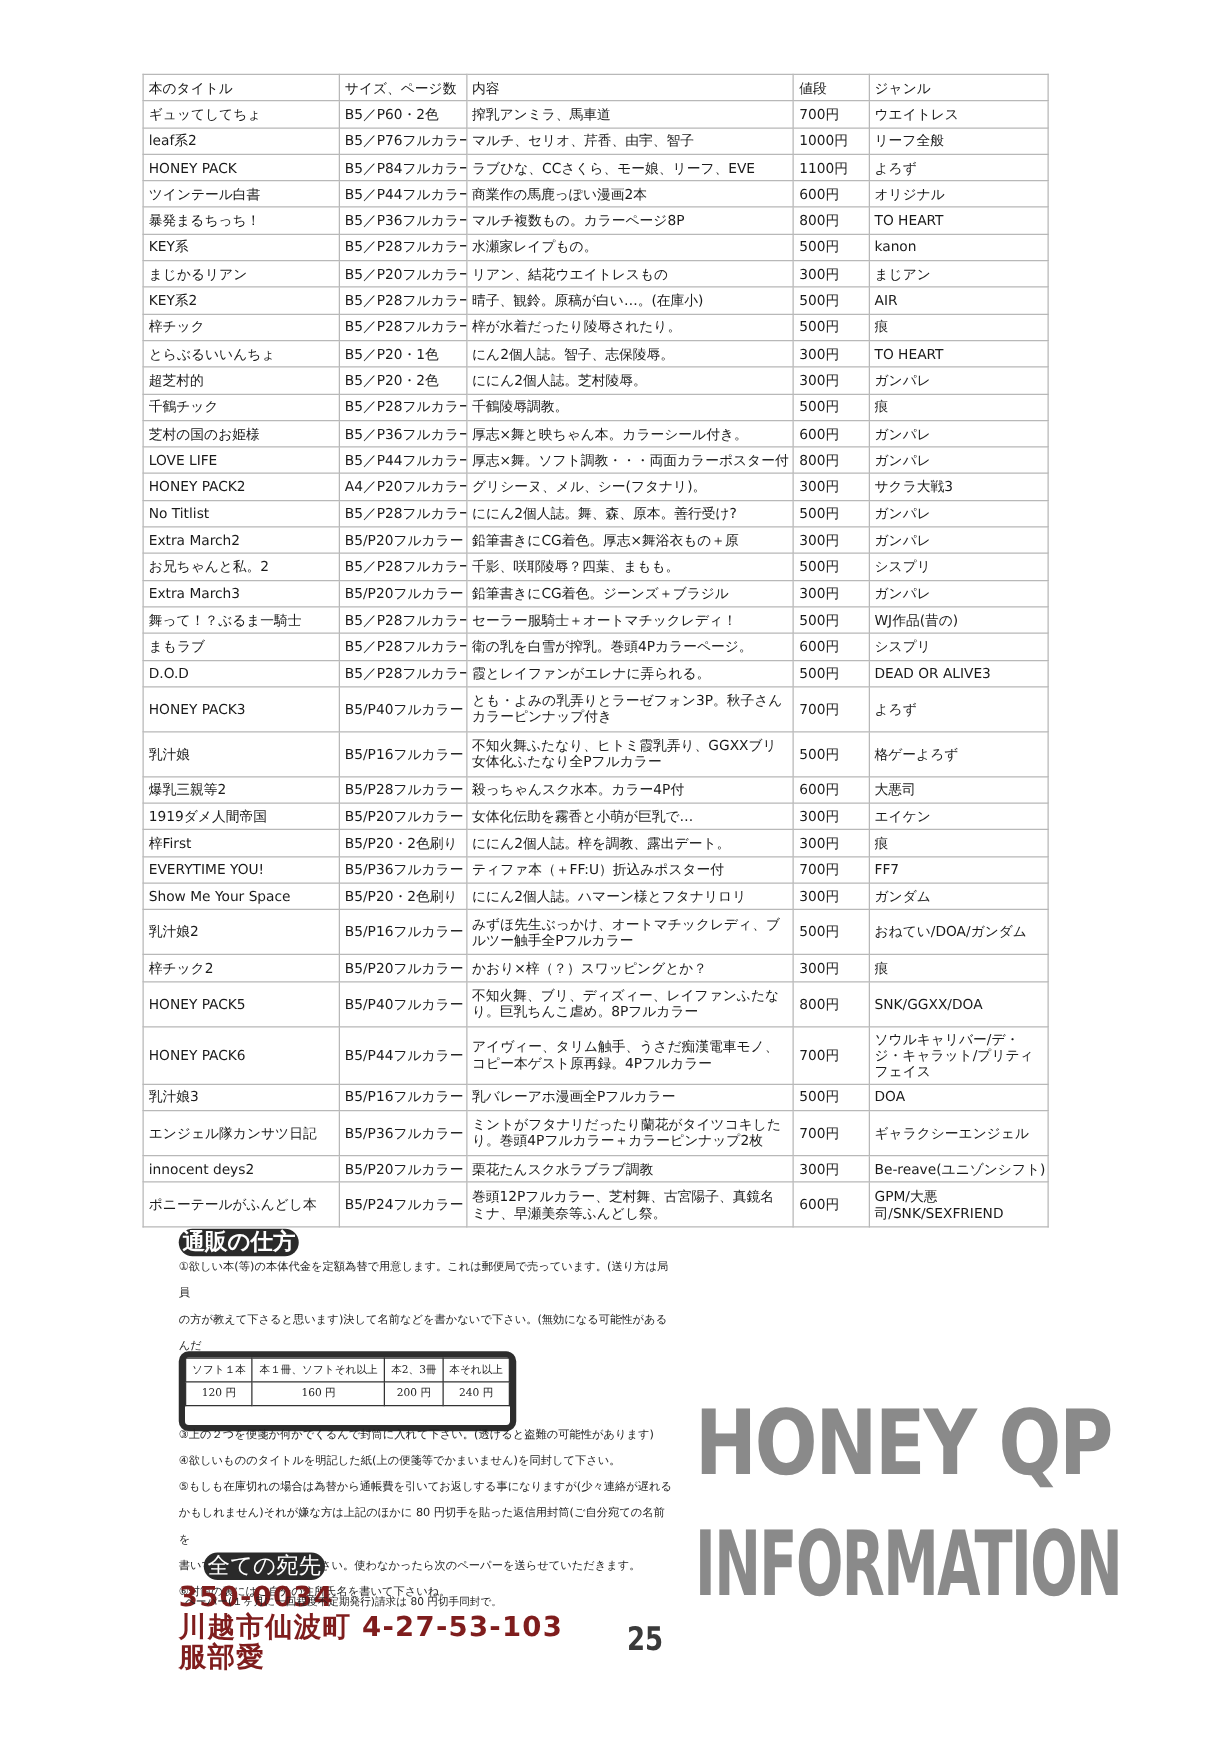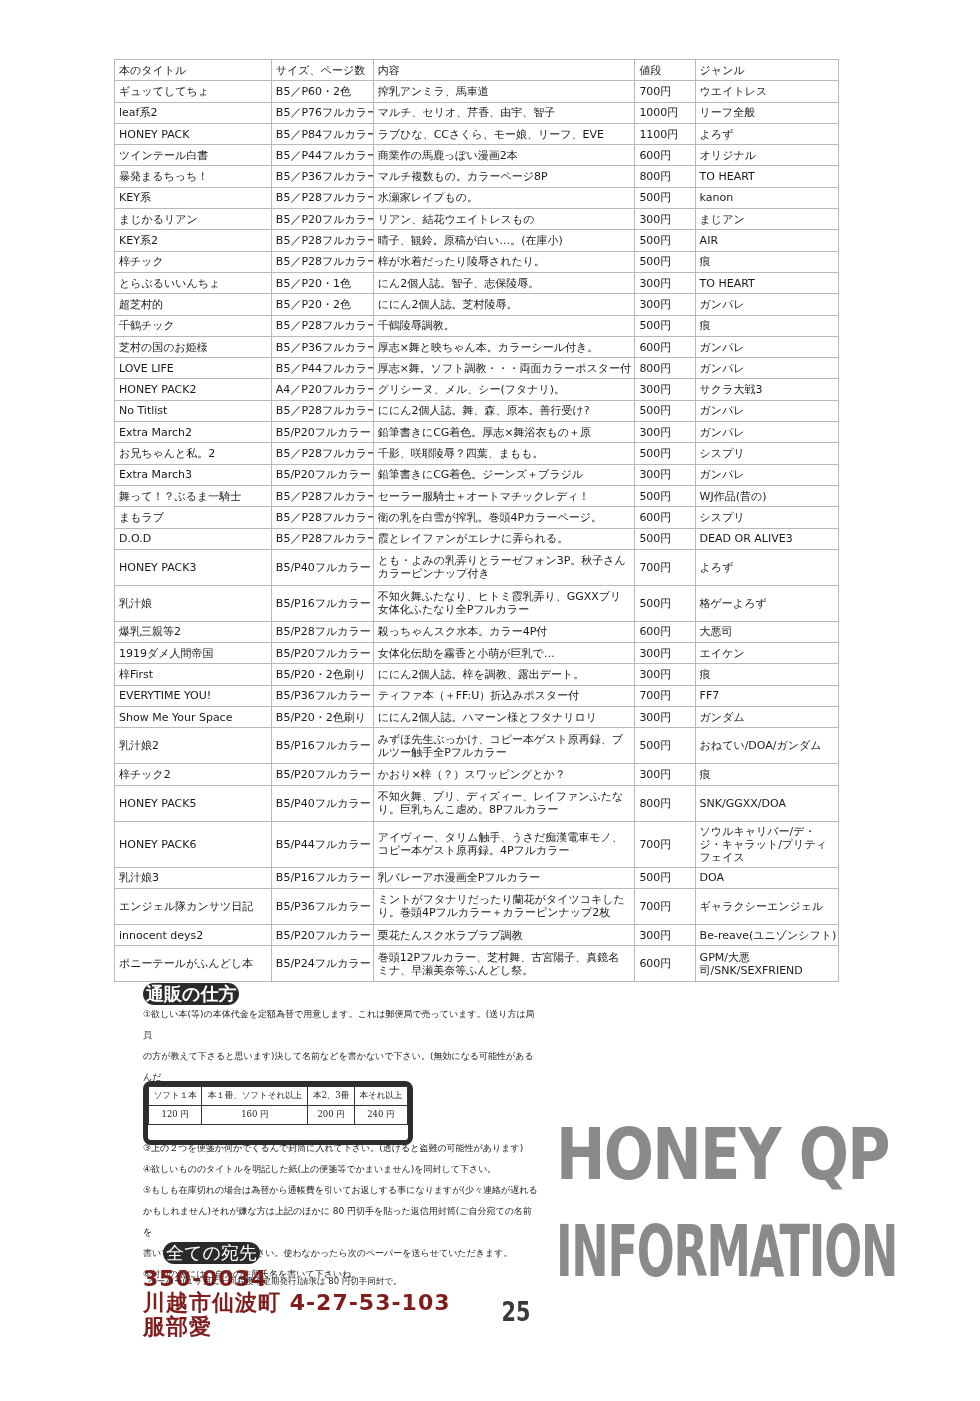--- a/index.html
+++ b/index.html
@@ -264,21 +264,21 @@
       <tr>
         <td>Show Me Your Space</td>
         <td>B5/P20・2色刷り</td>
         <td>ににん2個人誌。ハマーン様とフタナリロリ</td>
         <td>300円</td>
         <td>ガンダム</td>
       </tr>
       <tr class="tall">
         <td>乳汁娘2</td>
         <td>B5/P16フルカラー</td>
-        <td class="multi">みずほ先生ぶっかけ、コピー本ゲスト原再録、ブルツー触手全Pフルカラー</td>
+        <td class="multi">みずほ先生ぶっかけ、オートマチックレディ、ブルツー触手全Pフルカラー</td>
         <td>500円</td>
         <td class="multi">おねてい/DOA/ガンダム</td>
       </tr>
       <tr>
         <td>梓チック2</td>
         <td>B5/P20フルカラー</td>
         <td>かおり×梓（？）スワッピングとか？</td>
         <td>300円</td>
         <td>痕</td>
       </tr>

